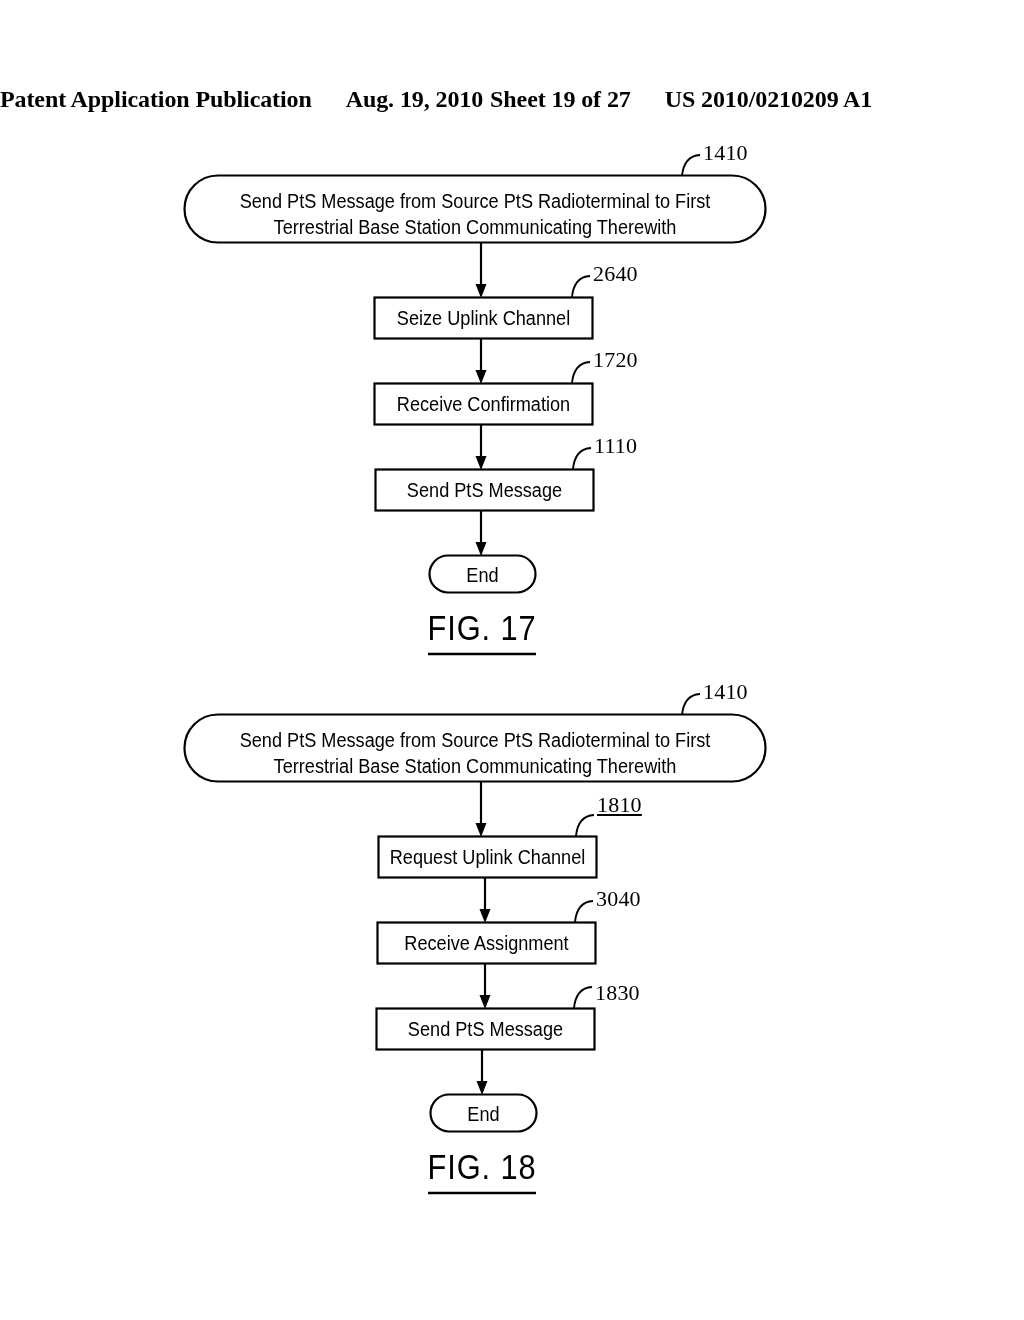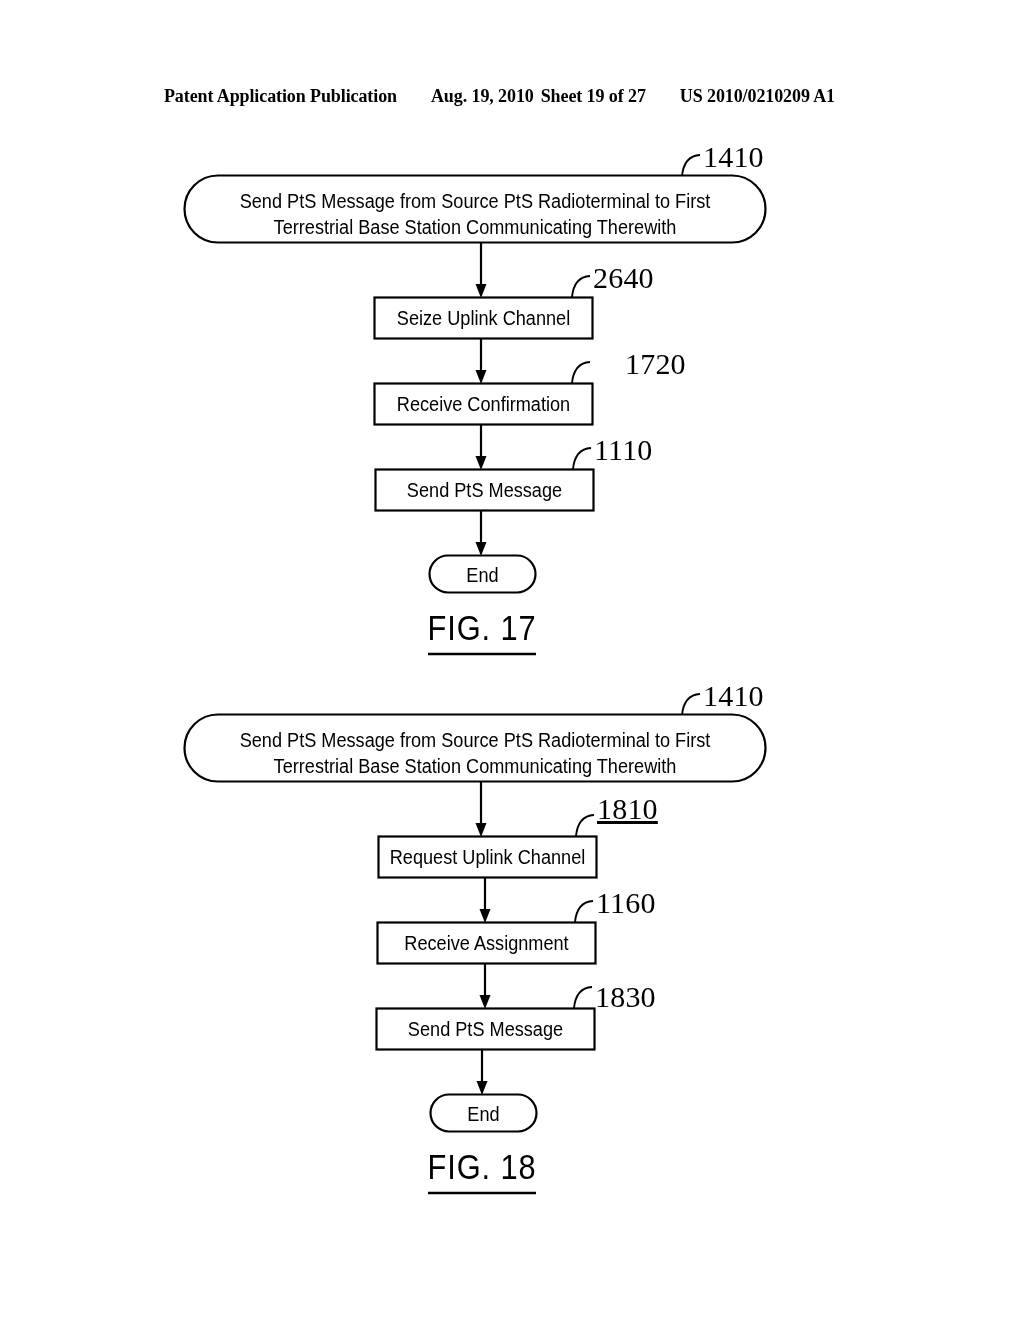--- a/index.html
+++ b/index.html
@@ -15,24 +15,24 @@
     color: #000000;
     overflow: hidden;
   }
 
   
   .page-header {
     position: absolute;
     top: 86px;
     left: 0;
     width: 835px;
-    text-align: right;
+    text-align: left;
     font-family: "Liberation Serif", serif;
     font-weight: bold;
-    font-size: 18px;
+    font-size: 24px;
     letter-spacing: -0.1px;
     white-space: nowrap;
   }
   .page-header .hdr-pub { margin-right: 34px; }
   .page-header .hdr-date { margin-right: 7px; }
   .page-header .hdr-sheet { margin-right: 34px; }
 
   
   .figure {
     position: absolute;
@@ -58,21 +58,21 @@
     color: #000;
     line-height: 25px;
     transform: scaleX(0.93);
     white-space: pre-line;
   }
   .node-label.two-line { line-height: 26px; }
 
   .ref-num {
     position: absolute;
     font-family: "Liberation Serif", serif;
-    font-size: 30px;
+    font-size: 22px;
     color: #000;
     white-space: nowrap;
     letter-spacing: 0.2px;
   }
 
   .fig-caption {
     position: absolute;
     font-family: "Liberation Sans", sans-serif;
     font-size: 35px;
     letter-spacing: 1px;
@@ -119,21 +119,21 @@
   </svg>
 
   <div class="node-label two-line" style="left:205px; top:58px; width:540px;">Send PtS Message from Source PtS Radioterminal to First
 Terrestrial Base Station Communicating Therewith</div>
   <div class="ref-num" style="left:703px; top:10px;">1410</div>
 
   <div class="node-label" style="left:374px; top:176px; width:219px;">Seize Uplink Channel</div>
   <div class="ref-num" style="left:593px; top:131px;">2640</div>
 
   <div class="node-label" style="left:374px; top:262px; width:219px;">Receive Confirmation</div>
-  <div class="ref-num" style="left:593px; top:217px;margin-left:32px;">1720</div>
+  <div class="ref-num" style="left:593px; top:217px;">1720</div>
 
   <div class="node-label" style="left:375px; top:348px; width:219px;">Send PtS Message</div>
   <div class="ref-num" style="left:594px; top:303px;">1110</div>
 
   <div class="node-label" style="left:429px; top:433px; width:107px;">End</div>
 
   <div class="fig-caption" style="left:382px; top:478px; width:200px;">FIG. 17</div>
 </div>
 
 <div class="figure" id="figure-18">
@@ -165,21 +165,21 @@
   </svg>
 
   <div class="node-label two-line" style="left:205px; top:55px; width:540px;">Send PtS Message from Source PtS Radioterminal to First
 Terrestrial Base Station Communicating Therewith</div>
   <div class="ref-num" style="left:703px; top:7px;">1410</div>
 
   <div class="node-label" style="left:378px; top:173px; width:219px;">Request Uplink Channel</div>
   <div class="ref-num" style="left:597px; top:120px;text-decoration:underline;">1810</div>
 
   <div class="node-label" style="left:377px; top:259px; width:219px;">Receive Assignment</div>
-  <div class="ref-num" style="left:596px; top:214px;">1160</div>
+  <div class="ref-num" style="left:596px; top:214px;">3040</div>
 
   <div class="node-label" style="left:376px; top:345px; width:219px;">Send PtS Message</div>
   <div class="ref-num" style="left:595px; top:308px;">1830</div>
 
   <div class="node-label" style="left:430px; top:430px; width:107px;">End</div>
 
   <div class="fig-caption" style="left:382px; top:475px; width:200px;">FIG. 18</div>
 </div>
 
 </body></html>

